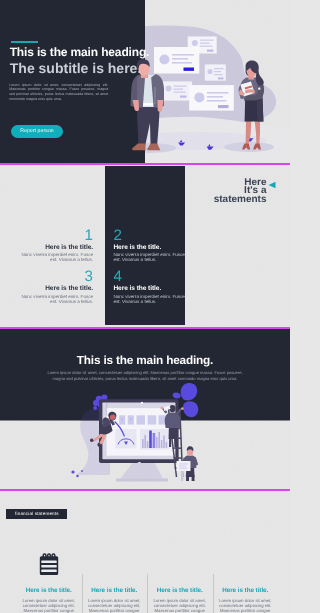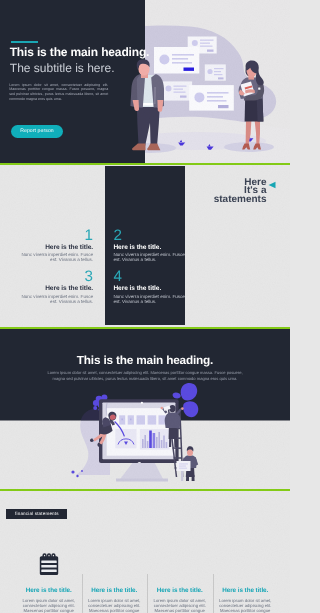--- a/index.html
+++ b/index.html
@@ -1,18 +1,18 @@
 <!DOCTYPE html>
 <html><head>
 <meta charset="utf-8">
 <style>
 
   html,body{margin:0;padding:0;background:#e7e7e7;}
   body{width:290px;height:613px;overflow:hidden;font-family:"Liberation Sans",sans-serif;-webkit-font-smoothing:antialiased;text-rendering:geometricPrecision;}
-  .deck{position:relative;width:290px;height:613px;background:#84cc16;transform:translateZ(0);}
+  .deck{position:relative;width:290px;height:613px;background:#d946ef;transform:translateZ(0);}
   .slide{position:absolute;left:0;width:290px;overflow:hidden;background:#e7e7e7;}
   #slide1{top:0;height:163px;}
   #slide2{top:165px;height:162px;}
   #slide3{top:329px;height:160px;}
   #slide4{top:491px;height:122px;}
   .grain{position:absolute;left:0;top:0;width:290px;height:613px;pointer-events:none;opacity:.10;z-index:50;mix-blend-mode:multiply;}
 
   
   .s2-panel{position:absolute;left:105.4px;top:1px;width:79.8px;height:159px;background:#222733;}
   .s2-item{position:absolute;}
@@ -37,21 +37,21 @@
   .s4-card{width:65.5px;position:relative;display:flex;flex-direction:column;align-items:center;}
   .s4-card + .s4-card::before{content:"";position:absolute;left:0;top:24px;width:1px;height:75px;background:#c9c9c9;}
   .s4-ico{height:27px;display:flex;align-items:flex-end;justify-content:center;}
   .s4-ti{margin-top:11px;font-size:6.3px;line-height:6.3px;font-weight:700;color:#17a8b8;letter-spacing:-.05px;}
   .s4-bd{margin-top:5px;width:57px;text-align:center;font-size:4.25px;line-height:4.7px;color:#6b7280;}
 
   
   .s1-illus{position:absolute;left:0;top:0;}
   .s1-accentline{position:absolute;left:10.5px;top:41px;width:27.5px;height:1.5px;background:#1aa8b5;}
   .s1-h1{position:absolute;left:9.7px;top:46.8px;color:#fff;font-size:12.0px;font-weight:700;letter-spacing:-.15px;white-space:nowrap;line-height:11.6px;}
-  .s1-sub{position:absolute;left:9.8px;top:63px;color:#ccd0d8;font-size:12px;font-weight:400;white-space:nowrap;line-height:10px;}
+  .s1-sub{position:absolute;left:9.8px;top:63px;color:#ccd0d8;font-size:14px;font-weight:700;white-space:nowrap;line-height:10px;}
   .s1-body{position:absolute;left:9.3px;top:82.5px;width:99px;color:#a7acb8;font-size:3.6px;line-height:4.75px;text-align:justify;}
   .s1-btn{position:absolute;left:11px;top:124.5px;width:52px;height:13px;border-radius:6.5px;background:#10b0bc;color:#fff;font-size:5.1px;display:flex;align-items:center;justify-content:center;letter-spacing:.1px;}
 
 </style>
 </head>
 <body>
 
 <div class="deck">
   <div class="slide" id="slide1">
     <svg class="s1-illus" width="290" height="163" viewBox="0 0 290 163">

